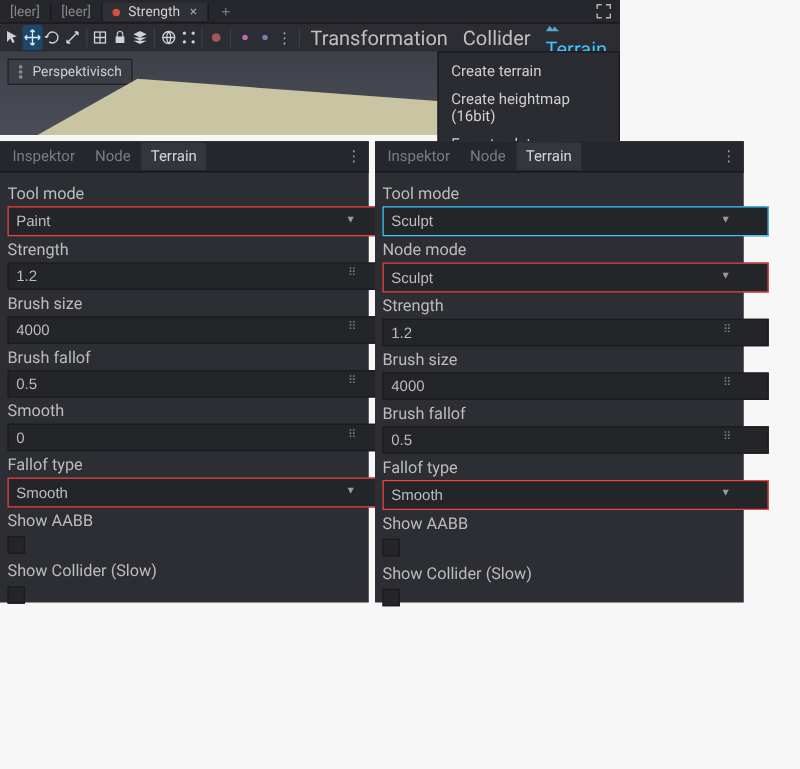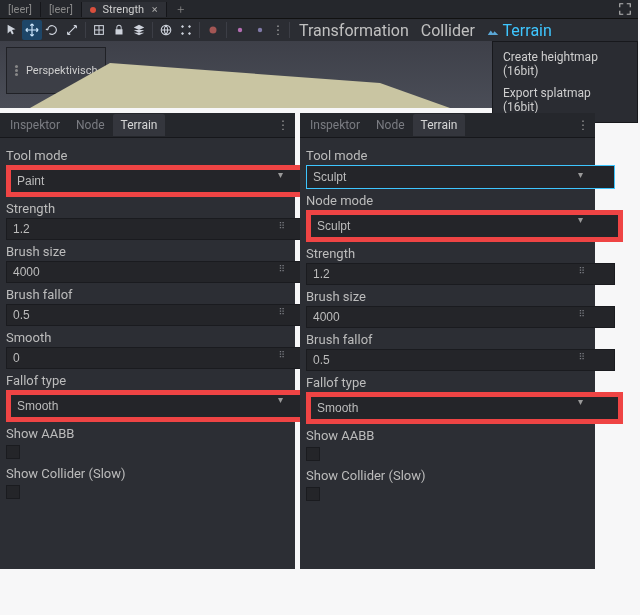--- a/index.html
+++ b/index.html
@@ -1,57 +1,57 @@
 <!DOCTYPE html>
 <html><head>
 <meta charset="utf-8">
 <style>
   html,body{margin:0;padding:0;background:#f7f7f8;font-family:Roboto,Arial,sans-serif;color:#b8b8b8;font-size:12px}
   .wrap{width:640px;height:615px;position:relative}
 
   
-  .topwin{position:absolute;left:0;top:0;width:638px;height:108px;background:#ec4899;color:#b8b8b8}
+  .topwin{position:absolute;left:0;top:0;width:496px;height:108px;background:#ec4899;color:#b8b8b8}
   .tabbar{display:flex;align-items:center;height:18px;background:#25272c;border-bottom:1px solid #111}
   .wtab{padding:1px 8px;font-size:11px;color:#888;border-right:1px solid #15161a}
   .wtab.active{color:#cfcfcf;background:#2e3036;position:relative}
   .wtab .dot{display:inline-block;width:6px;height:6px;border-radius:3px;background:#d94f3d;margin-right:4px;vertical-align:middle}
   .wtab .close{margin-left:5px;color:#aaa}
   .wtab-plus{padding:1px 8px;color:#888;cursor:pointer}
   .fs{margin-left:auto;padding:0 6px;color:#aaa;cursor:pointer}
 
   .toolbar{display:flex;align-items:center;height:22px;background:#2b2d33;border-bottom:1px solid #121316;padding:0 2px}
   .tbtn{width:20px;height:20px;display:flex;align-items:center;justify-content:center;color:#b8b8b8;cursor:pointer}
   .tbtn.sel{background:#1e4668;border-radius:2px}
   .tsep{width:1px;height:16px;background:#3c3e46;margin:0 3px}
   .tlabel{color:#c0c0c0;padding:0 6px;cursor:pointer;font-size:16px}
   .tlabel.accent{color:#3EC6FF}
   .tmore{color:#aaa;padding:0 2px;cursor:pointer}
 
   .viewport{position:absolute;left:0;top:41px;right:0;bottom:0;background:linear-gradient(#3e4049,#4a4d57);}
-  .persbtn{position:absolute;left:6px;top:6px;background:rgba(60,62,70,0.95);border:1px solid #202126;padding:16px 8px;color:#cfcfcf;font-size:11px;cursor:pointer;display:inline-flex;align-items:center}
+  .persbtn{position:absolute;left:6px;top:6px;background:rgba(60,62,70,0.95);border:1px solid #202126;padding:3px 8px;color:#cfcfcf;font-size:11px;cursor:pointer;display:inline-flex;align-items:center}
   .persbtn::before{content:"";display:inline-block;width:3px;height:3px;border-radius:2px;background:#888;margin-right:2px;box-shadow:0 4px 0 #888,0 -4px 0 #888}
   .cpu{position:absolute;right:8px;bottom:4px;color:#4fd472;font-size:12px}
   .terrainshape{position:absolute;left:30px;bottom:0;width:420px;height:50px}
   .terrainshape svg{width:100%;height:100%}
 
   
   .ddmenu{position:absolute;right:0;top:41px;width:144px;background:#2a2c32;border:1px solid #17181c;padding:4px 0}
   .ddmenu .mi{padding:4px 10px;font-size:12px;color:#cfcfcf;cursor:pointer}
 
   
-  .panel{position:absolute;top:113px;width:295px;height:456px;background:#2c2e34}
+  .panel{position:absolute;top:113px;width:295px;height:369px;background:#2c2e34}
   .panel.left{left:0}
   .panel.right{left:300px}
   .ptabs{display:flex;align-items:center;height:24px;background:#25272c;border-bottom:1px solid #16171b;padding-left:2px}
   .ptab{padding:4px 8px;color:#7a7c82;font-size:12px;cursor:pointer}
   .ptab.active{background:#34363d;color:#d6d6d6;border-radius:2px 2px 0 0}
   .pmore{margin-left:auto;padding:0 6px;color:#9b9b9b;cursor:pointer}
   .pbody{padding:6px 6px}
   .plabel{font-size:13px;color:#bcbcbc;margin:4px 0 2px 0}
-  .pselect{width:100%;height:22px;background:#242529;color:#bcbcbc;border:5px solid #ef4444;padding:0 18px 0 6px;font-size:12px;appearance:none;position:relative}
+  .pselect{width:100%;height:22px;background:#242529;color:#bcbcbc;border:1px solid #ef4444;padding:0 18px 0 6px;font-size:12px;appearance:none;position:relative}
   .pselect.hl{border:1px solid #3EC6FF}
   .pwrap{position:relative;margin-bottom:2px}
   .pwrap::after{content:"▾";position:absolute;right:6px;top:4px;color:#9a9a9a;pointer-events:none;font-size:10px}
   .pnum{width:100%;height:20px;background:#242529;color:#bcbcbc;border:1px solid #1a1b1f;padding:0 18px 0 6px;font-size:12px}
   .pnwrap{position:relative;margin-bottom:0}
   .pnwrap::after{content:"⠿";position:absolute;right:4px;top:3px;color:#7a7c82;font-size:9px;pointer-events:none}
   .pcheck{width:12px;height:12px;background:#242529;border:1px solid #1a1b1f;display:inline-block;margin-top:2px;cursor:pointer}
   .svgicon{width:14px;height:14px;display:block}
 </style>
 </head>
@@ -163,20 +163,21 @@
     </div>
     <div class="terrainshape">
       <svg viewBox="0 0 420 50">
             <polygon points="0,50 80,5 350,25 420,50" fill="#c9c5a2"></polygon>
           </svg>
     </div>
     <div class="cpu">CPU Time: 1.1 ms</div>
   </div>
 
   <div class="ddmenu">
+    <div class="mi">Create terrain</div>
     <div class="mi">Create heightmap (16bit)</div>
     <div class="mi">Export splatmap (16bit)</div>
   </div>
 </div>
 
 <div class="panel left">
   <div class="ptabs">
     <div class="ptab">Inspektor</div>
     <div class="ptab">Node</div>
     <div class="ptab active">Terrain</div>

